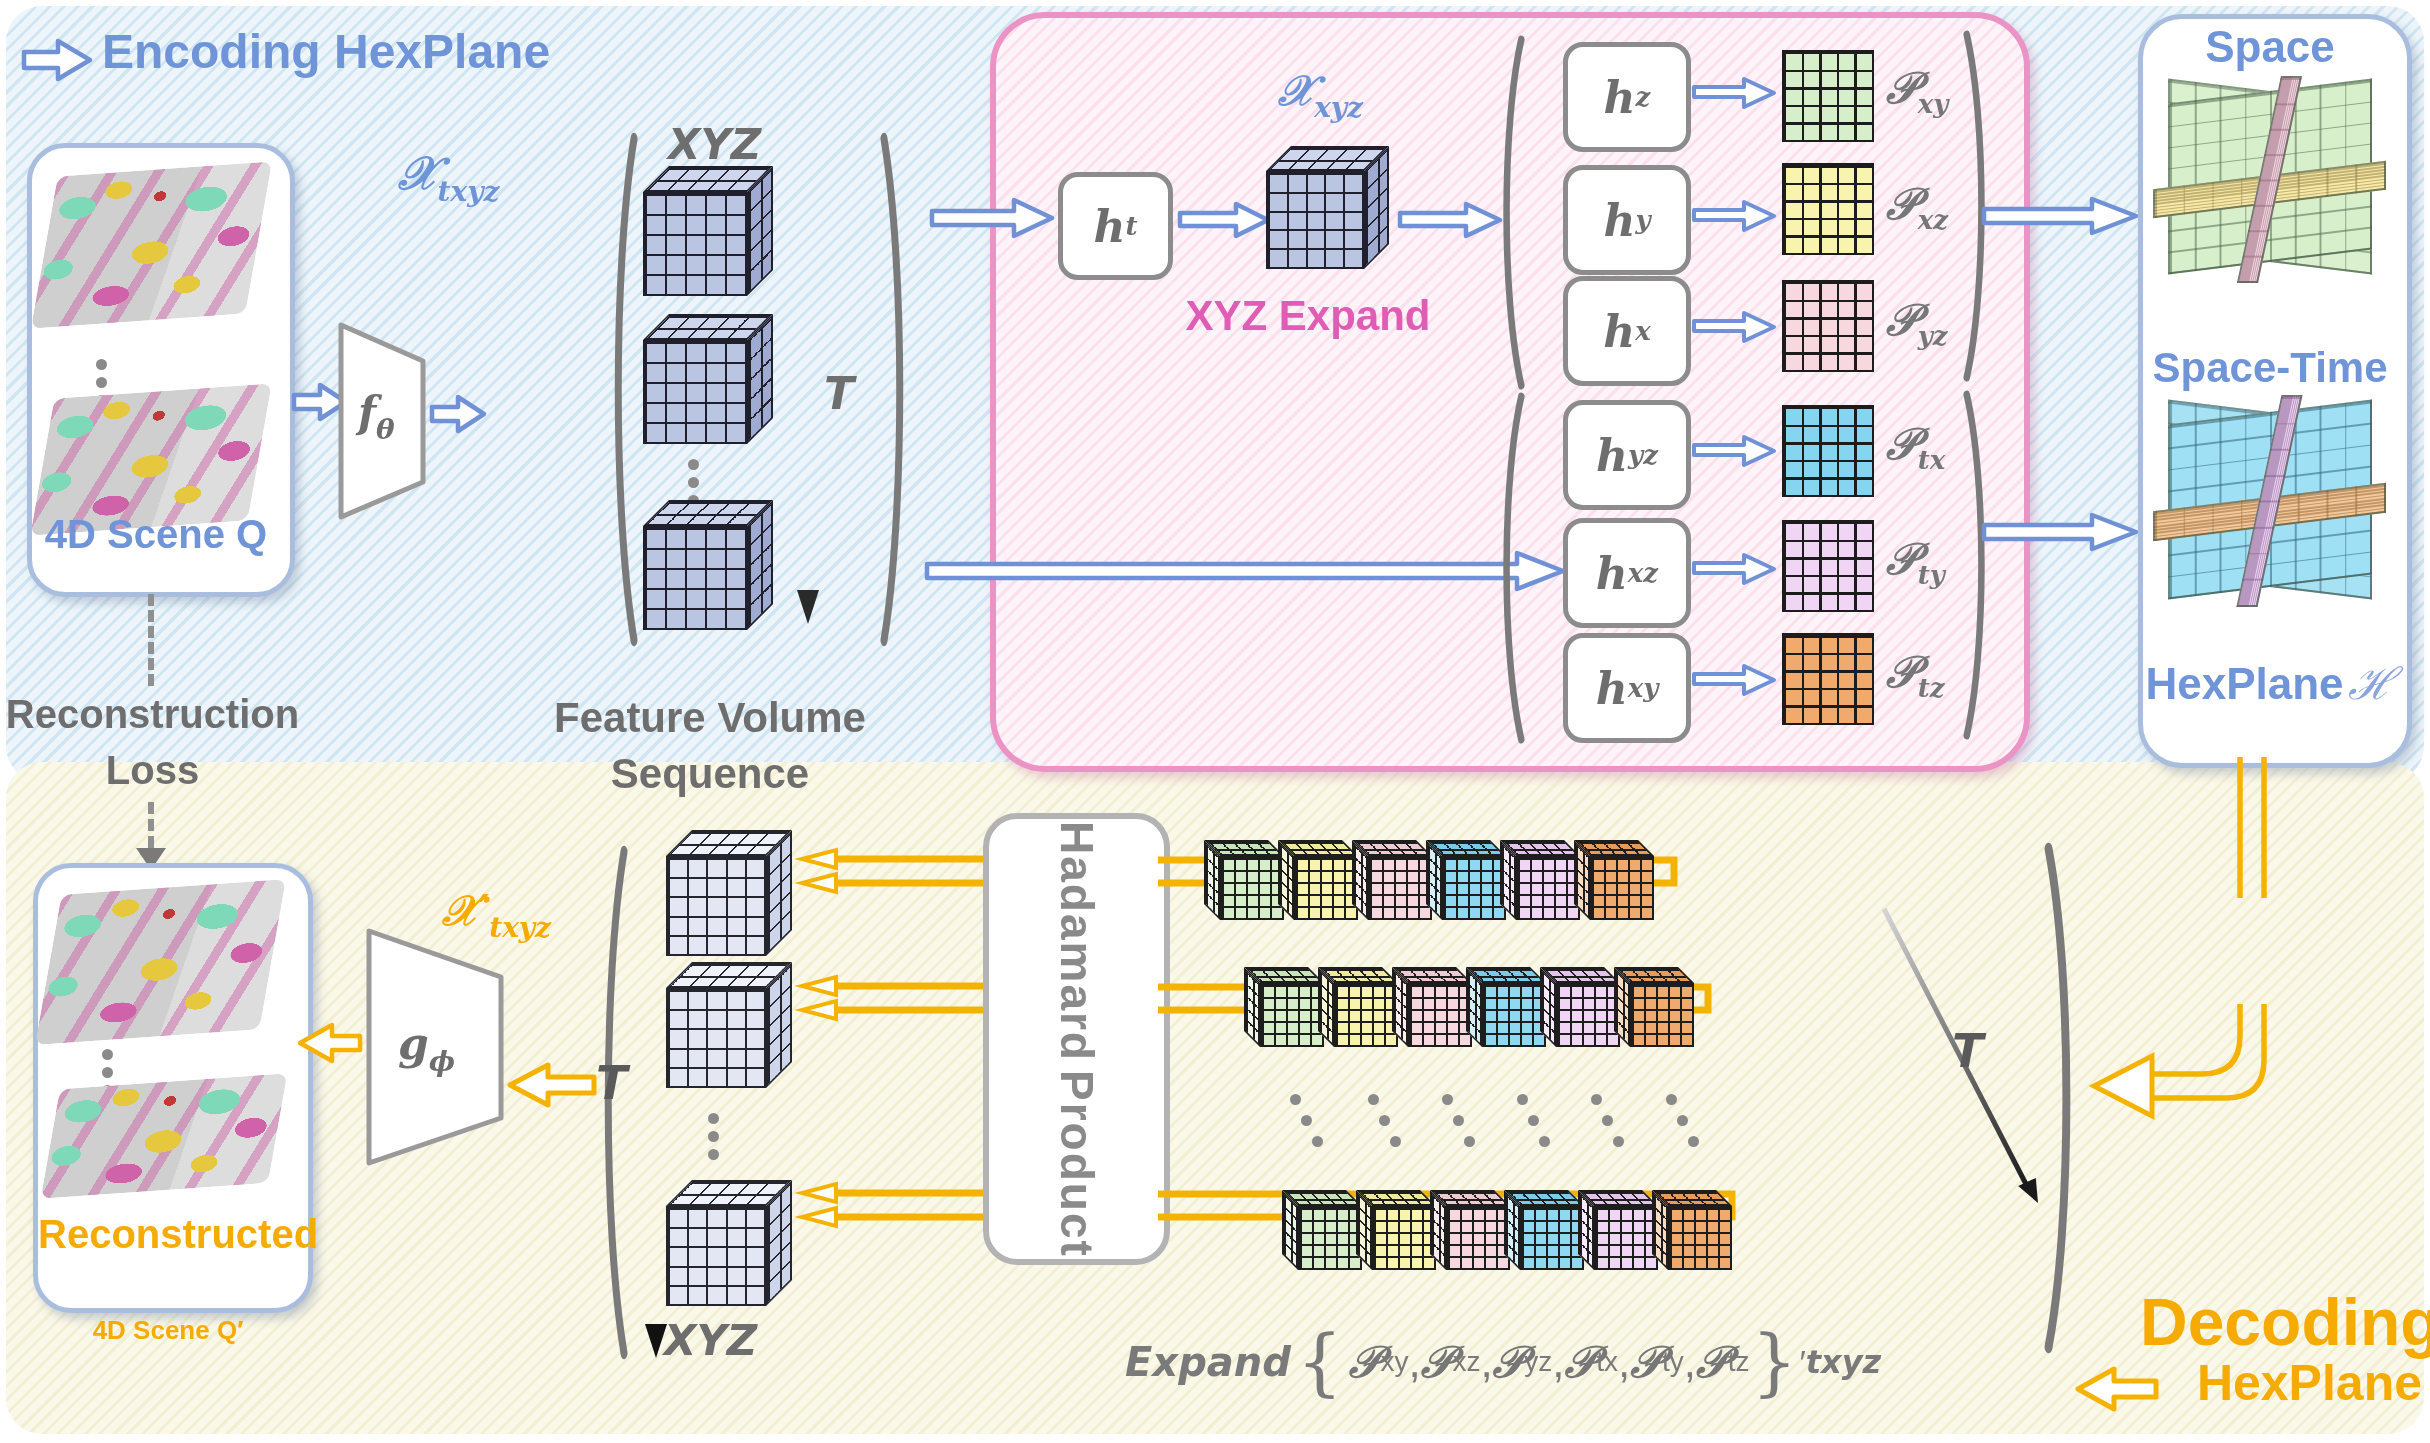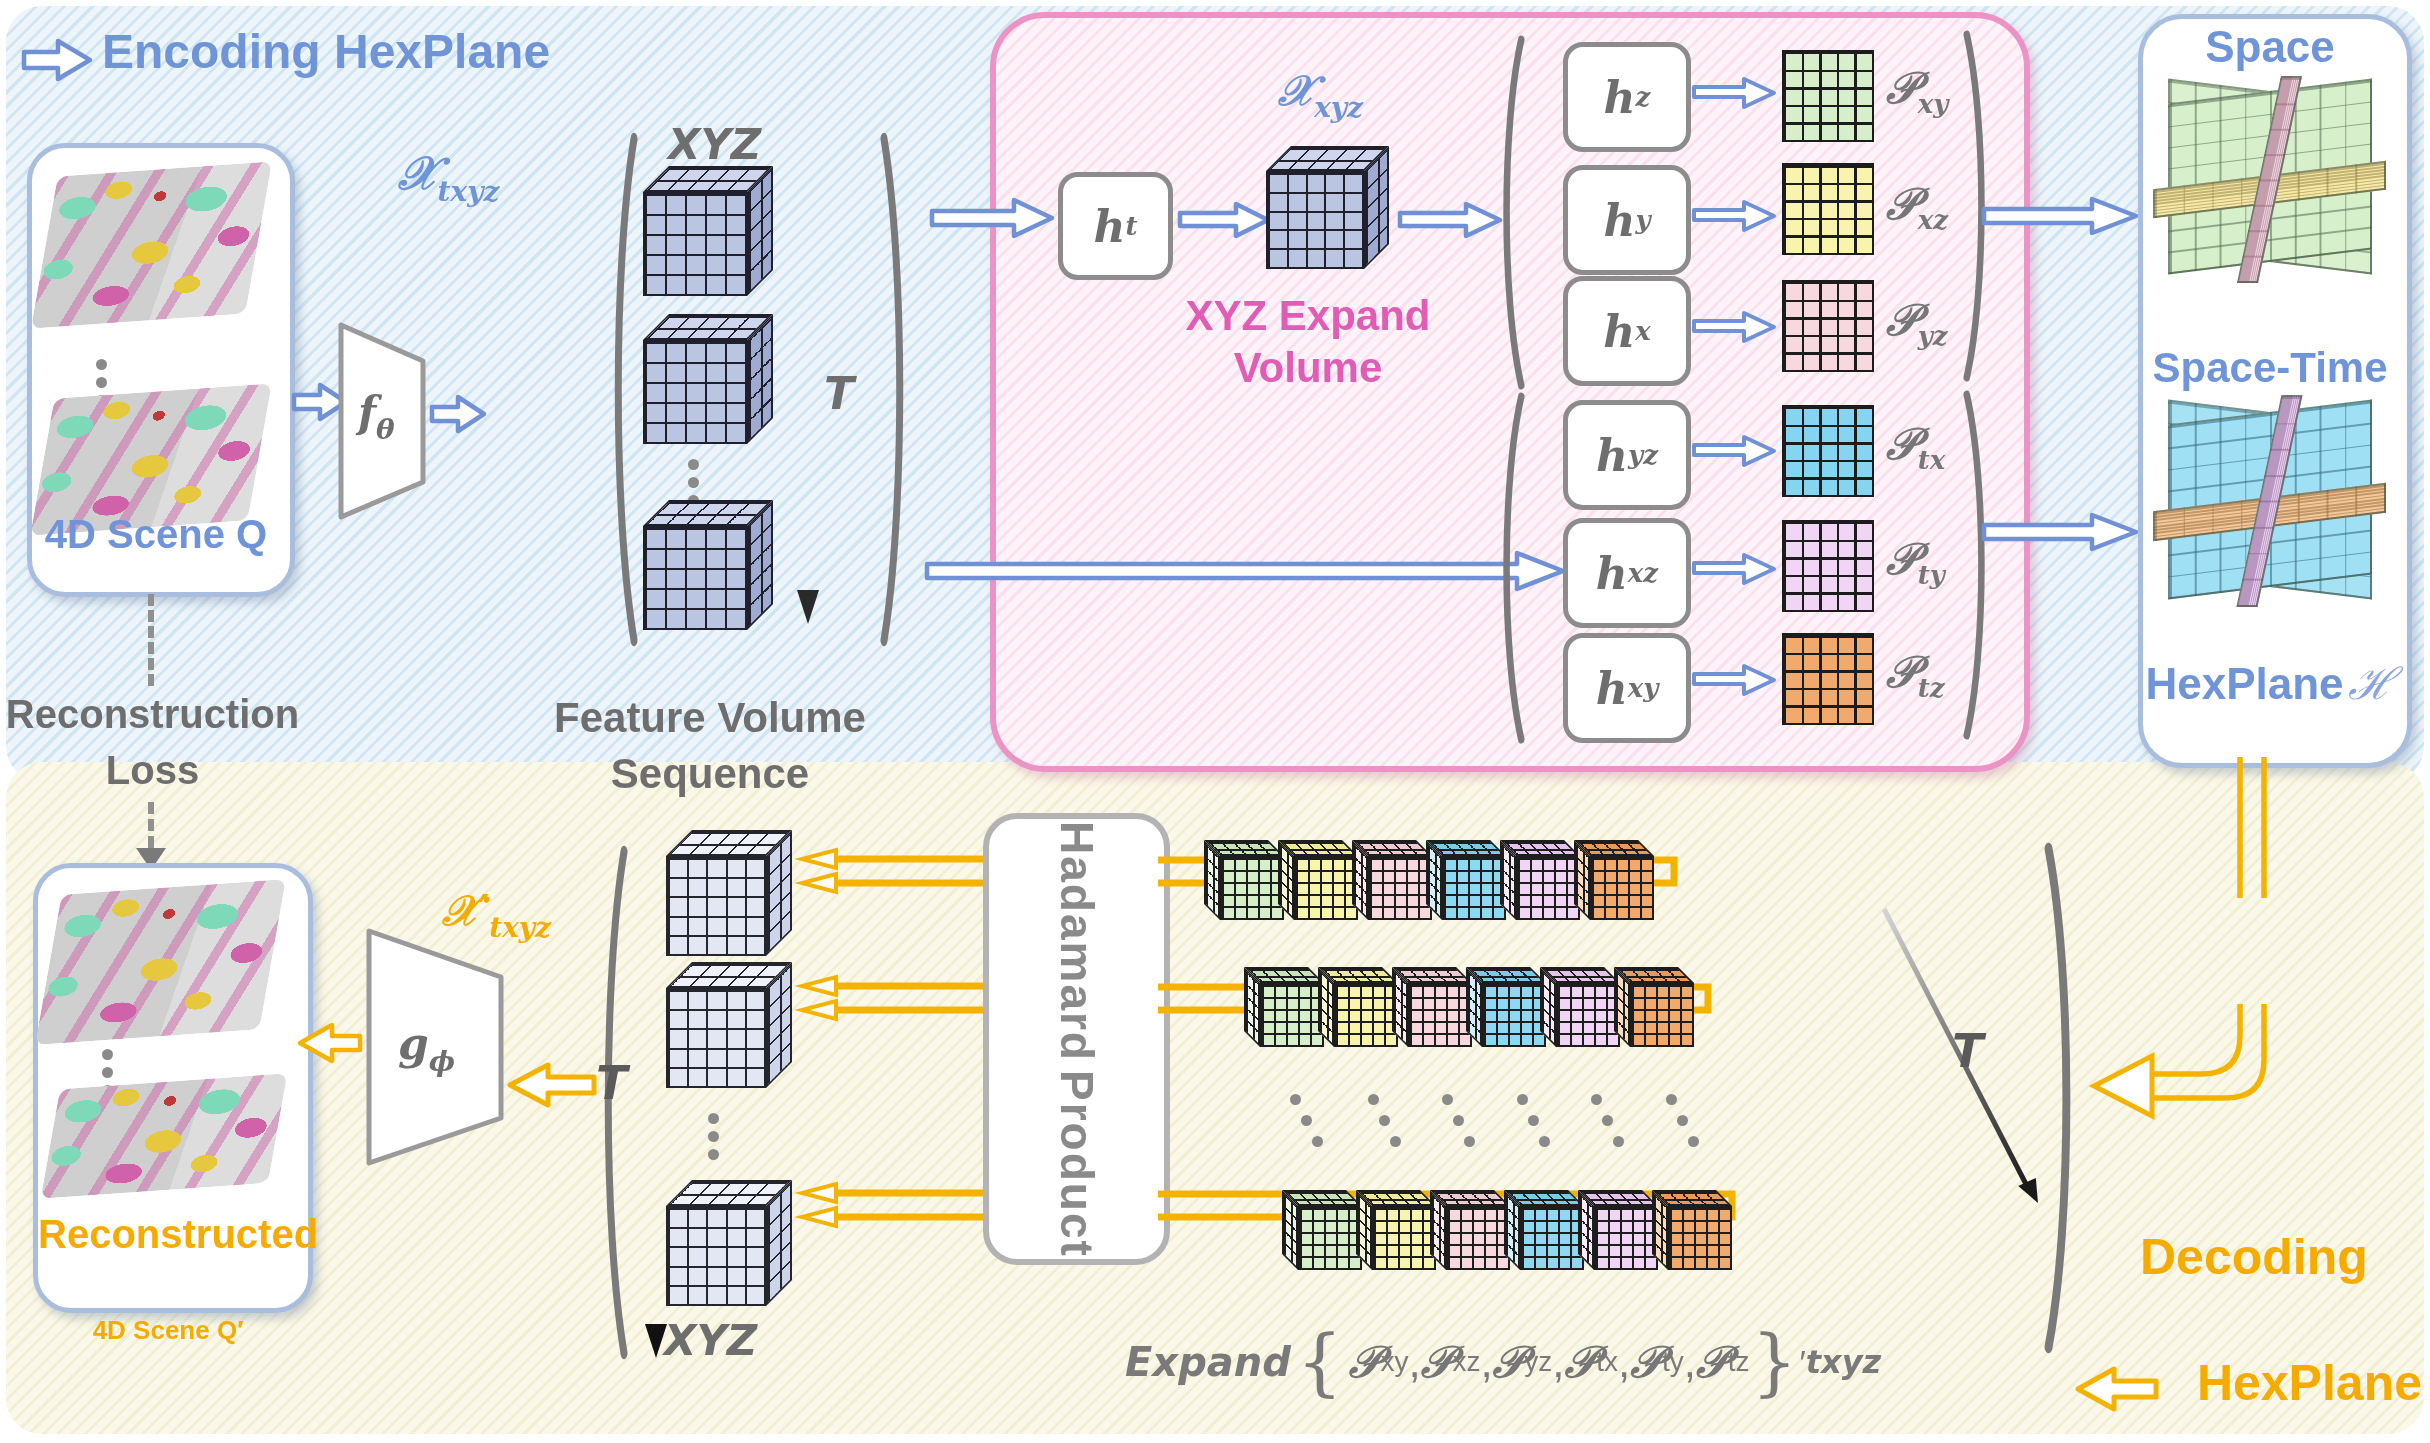--- a/index.html
+++ b/index.html
@@ -236,21 +236,20 @@
 
   <div class="mlabel t-blue" style="left:1278px;top:66px;font-size:42px">
     <span>𝒳</span><sub>xyz</sub>
   </div>
   <div class="cube cube-feat" style="--w:98px;--d:25px;left:1266px;top:146px">
     <div class="t"></div>
       <div class="s"></div>
       <div class="f"></div>
     </div>
   <div class="mid-title t-pink" style="left:1158px;top:292px;width:300px">XYZ Expand</div>
-  <div class="mid-title t-pink" style="left:1158px;top:344px;width:300px">Volume</div>
 
   <svg class="aro" style="left:1398px;top:201px" width="104" height="38" viewBox="0 0 104 38">
     <path d="M2,12 H68 V3 L102,19 L68,35 V25 H2 Z" fill="#fff" stroke="#7191d6" stroke-width="4.5" stroke-linejoin="round"></path>
   </svg>
 
   <svg class="aro" style="left:1497px;top:35px" width="28" height="355" viewBox="0 0 30 300" preserveAspectRatio="none">
     <path d="M26,4 C5,78 5,222 26,296" fill="none" stroke="#7a7a7a" stroke-width="7" stroke-linecap="round"></path>
     </svg>
   <svg class="aro" style="left:1963px;top:30px" width="28" height="352" viewBox="0 0 30 300" preserveAspectRatio="none">
     <path d="M4,4 C25,78 25,222 4,296" fill="none" stroke="#7a7a7a" stroke-width="7" stroke-linecap="round"></path>
@@ -627,19 +626,19 @@
     <span class="plabel" style="position:static">𝒫</span>
       <sub style="font-size:28px;vertical-align:-14px">ty</sub>
       <span style="font-size:44px">, </span>
     <span class="plabel" style="position:static">𝒫</span>
       <sub style="font-size:28px;vertical-align:-14px">tz</sub>
     <span style="font-size:72px;font-weight:300;font-family:'DejaVu Serif',serif;margin:0 2px">}</span>
     <sup style="font-size:34px;vertical-align:26px">′</sup>
     <sub class="ital" style="font-size:32px;vertical-align:-26px">txyz</sub>
   </div>
 
-  <div class="big-title t-orange" style="left:2140px;top:1228px;width:282px;text-align:left;font-size:50px">Decoding</div>
+  <div class="big-title t-orange" style="left:2140px;top:1284px;width:282px;text-align:left;font-size:66px">Decoding</div>
   <svg class="aro" style="left:2076px;top:1366px" width="82" height="46" viewBox="0 0 82 46">
     <path d="M80,15 H38 V3 L2,23 L38,43 V31 H80 Z" fill="#fff" stroke="#f5b301" stroke-width="5" stroke-linejoin="round"></path>
     </svg>
   <div class="big-title t-orange" style="left:2140px;top:1354px;width:282px;text-align:right;font-size:50px">HexPlane</div>
 
 </div>
 
 </body></html>

